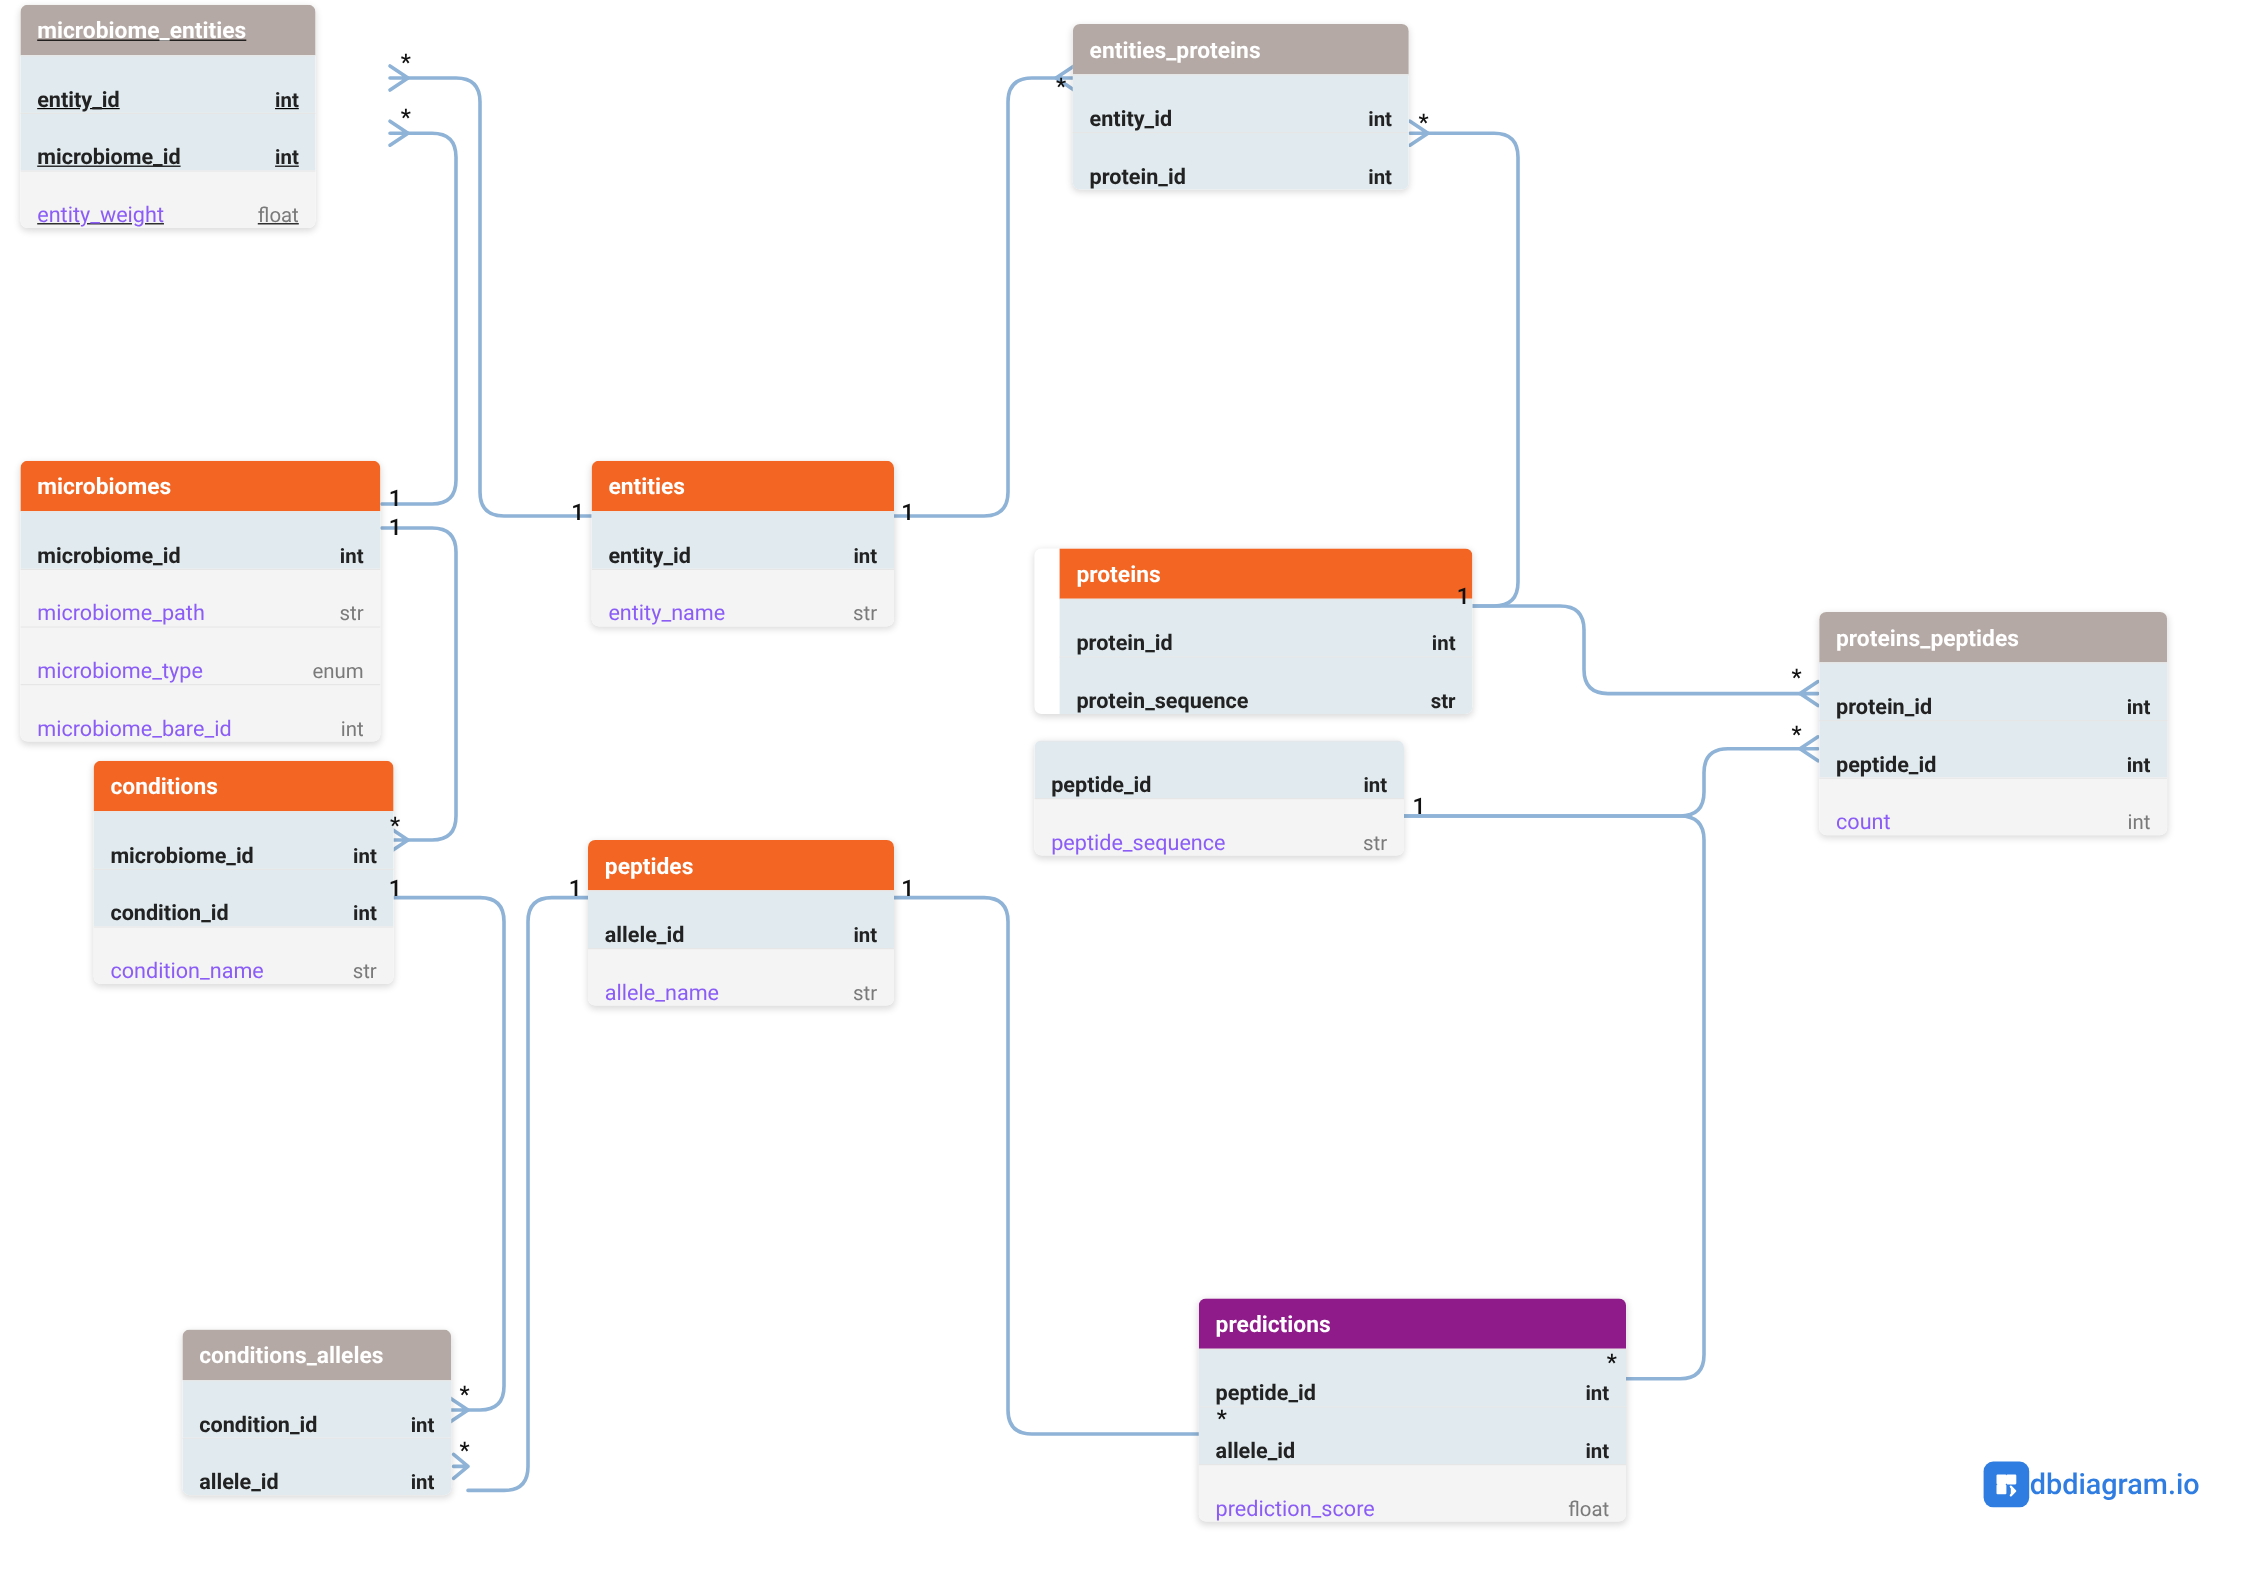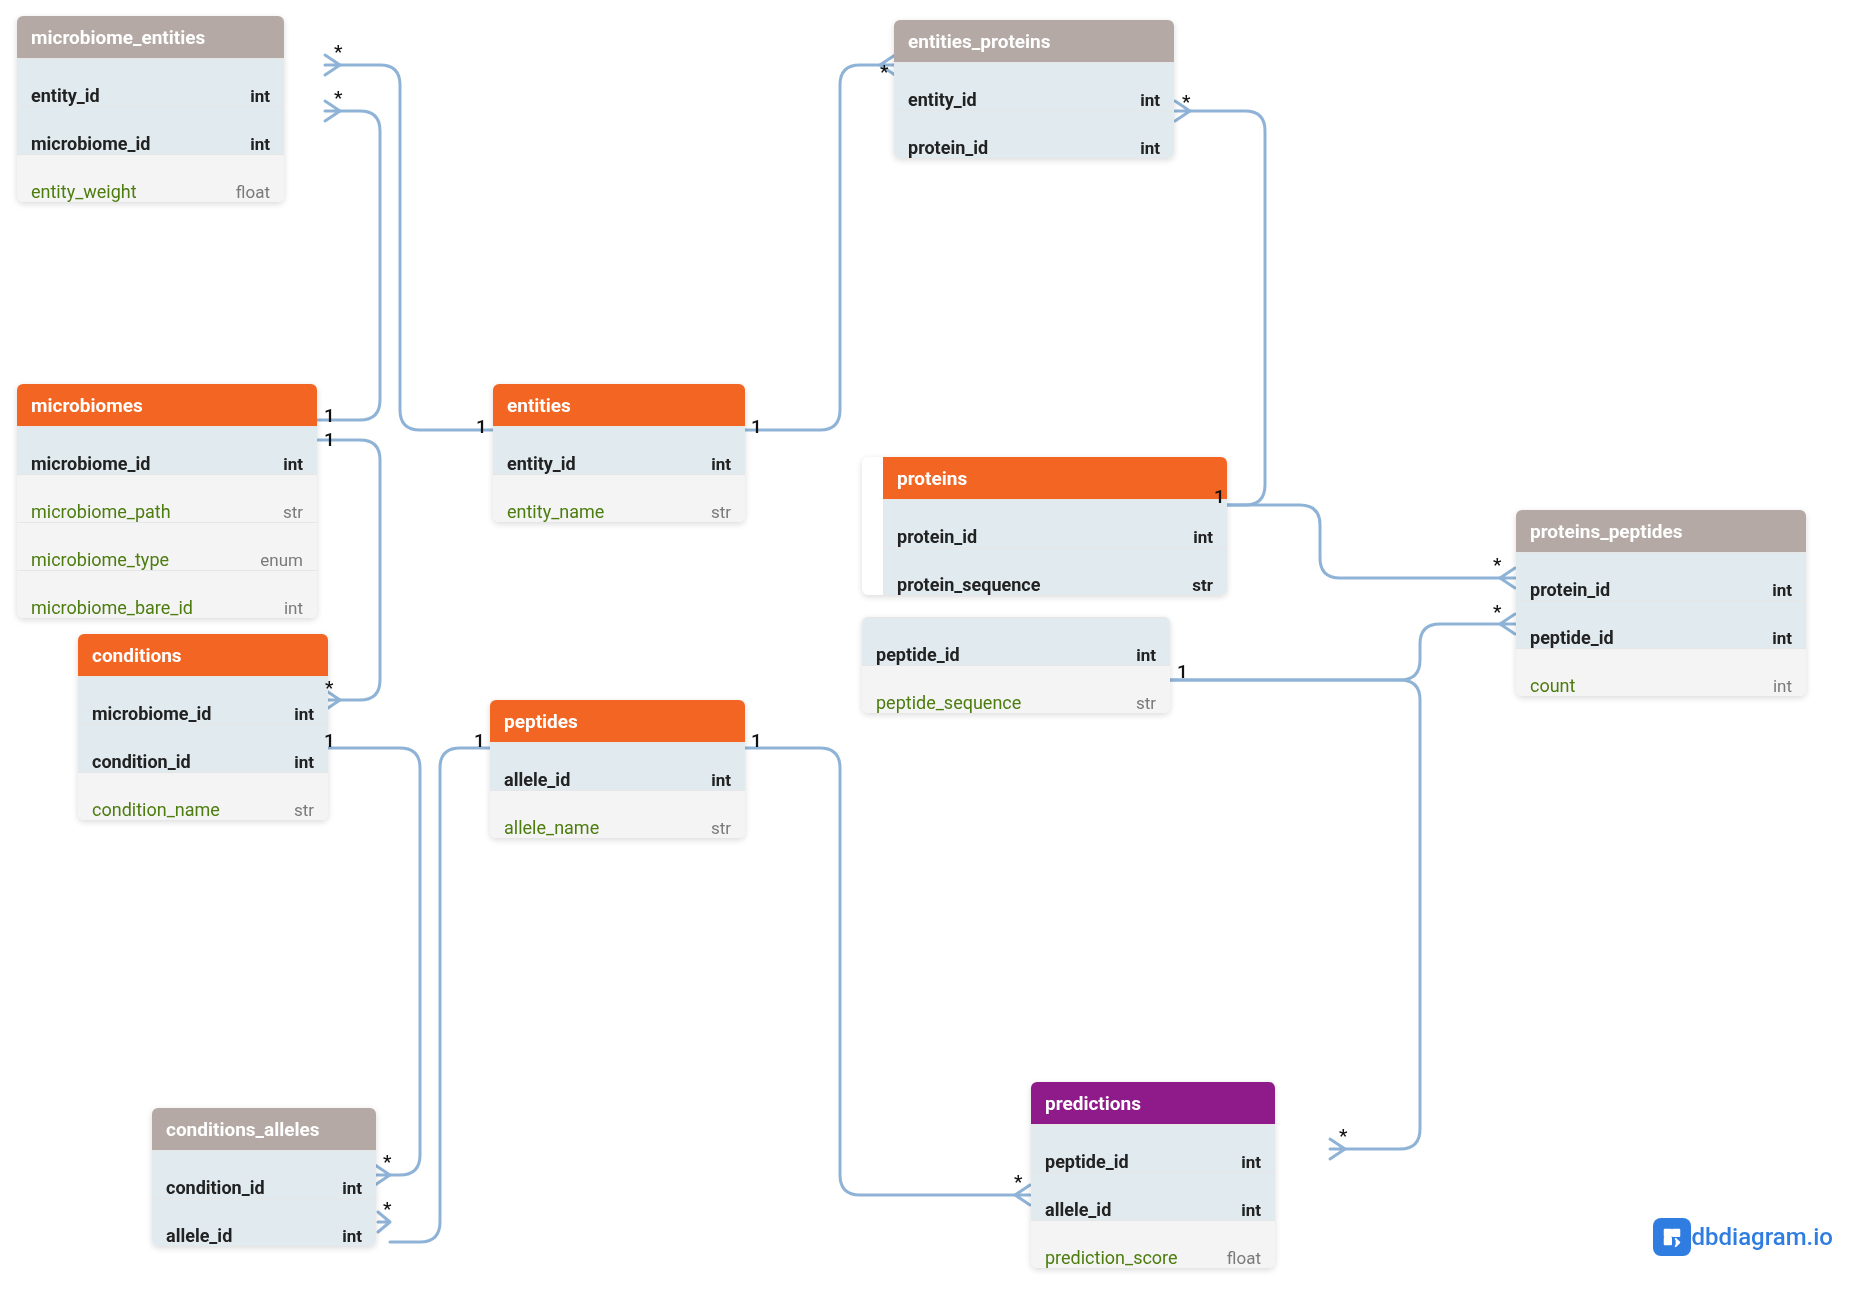--- a/index.html
+++ b/index.html
@@ -36,21 +36,21 @@
     justify-content: space-between;
     padding: 0 14px;
     font-size: 18px;
     border-top: 1px solid #e6e6e6;
   }
   .tbl .row.pk { background: #e1ebef; }
   .tbl .row.reg { background: #f4f4f4; }
   .tbl .row .name { color: #222; }
   .tbl .row.pk .name { font-weight: 700; }
   .tbl .row.pk .type { font-weight: 700; color: #222; }
-  .tbl .row.reg .name { color: #4d7c0f; }
+  .tbl .row.reg .name { color: #8b5cf6; }
   .tbl .row .type { color: #7a7a7a; font-size: 17px; }
   
   .hdr-orange { background: #f26522; }
   .hdr-tan    { background: #b4a9a4; }
   .hdr-purple { background: #8e1b89; }
   
   .card {
     position: absolute;
     font-size: 19px;
     color: #111;
@@ -98,21 +98,21 @@
   <path class="rel" d="M 1209 505 L 1300 505 Q 1320 505 1320 525 L 1320 558 Q 1320 578 1340 578 L 1500 578"></path>
   <path class="fork" d="M 1500 578 L 1515 568 M 1500 578 L 1515 578 M 1500 578 L 1515 588"></path>
 
   <path class="rel" d="M 1170 680 L 1400 680 Q 1420 680 1420 660 L 1420 644 Q 1420 624 1440 624 L 1500 624"></path>
   <path class="fork" d="M 1500 624 L 1515 614 M 1500 624 L 1515 624 M 1500 624 L 1515 634"></path>
 
   <path class="rel" d="M 1170 680 L 1400 680 Q 1420 680 1420 700 L 1420 1129 Q 1420 1149 1400 1149 L 1345 1149"></path>
   <path class="fork" d="M 1345 1149 L 1330 1139 M 1345 1149 L 1330 1149 M 1345 1149 L 1330 1159"></path>
 </svg>
 
-<div class="tbl" style="left:17px; top:16px; width:267px;">
+<div class="tbl" style="left:17px; top:4px; width:246px;text-decoration:underline;">
   <div class="hdr hdr-tan">microbiome_entities</div>
   <div class="row pk">
         <span class="name">entity_id</span>
         <span class="type">int</span>
       </div>
   <div class="row pk">
         <span class="name">microbiome_id</span>
         <span class="type">int</span>
       </div>
   <div class="row reg">
@@ -221,21 +221,21 @@
   <div class="row pk">
         <span class="name">peptide_id</span>
         <span class="type">int</span>
       </div>
   <div class="row reg">
         <span class="name">peptide_sequence</span>
         <span class="type">str</span>
       </div>
 </div>
 
-<div class="tbl" style="left:1031px; top:1082px; width:244px;">
+<div class="tbl" style="left:999px; top:1082px; width:356px;">
   <div class="hdr hdr-purple">predictions</div>
   <div class="row pk">
         <span class="name">peptide_id</span>
         <span class="type">int</span>
       </div>
   <div class="row pk">
         <span class="name">allele_id</span>
         <span class="type">int</span>
       </div>
   <div class="row reg">

